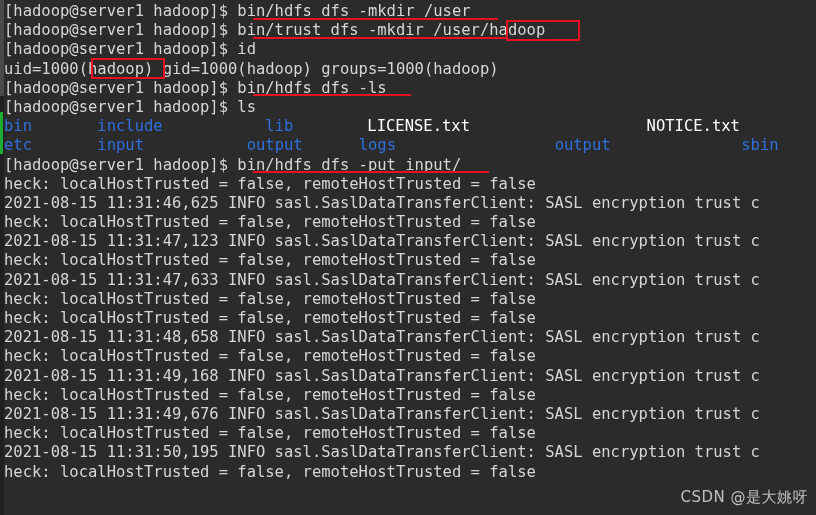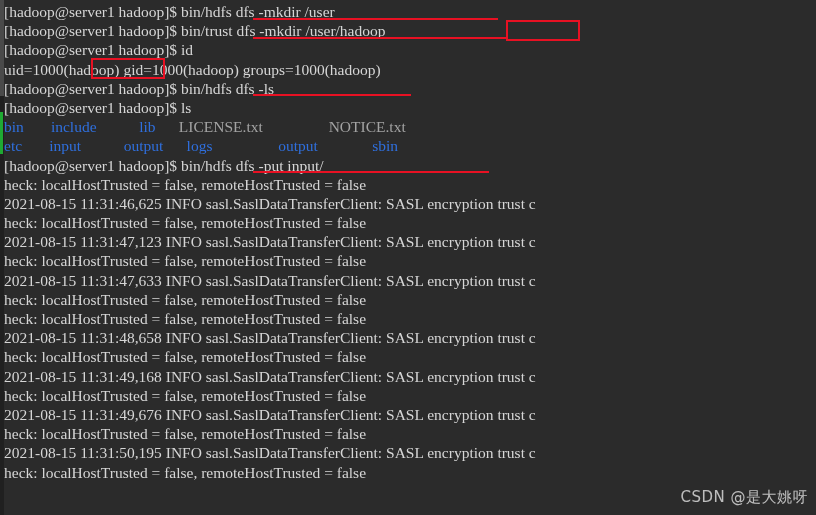--- a/index.html
+++ b/index.html
@@ -42,29 +42,28 @@
     background: #1faa33;
   }
   #screen {
     position: absolute;
     left: 4px;
     top: 0;
     width: 812px;
     height: 515px;
     padding-top: 2px;
     box-sizing: border-box;
-    font-family: Liberation Serif, serif;
   }
   .line {
     white-space: pre;
     height: 19.2px;
     position: relative;
   }
   .dir { color: #2f6fdd; margin-top: 28px; }
-  .fil { color: #a3a3a3; }
+  .fil { color: #ffffff; margin-left: 18px; }
   
   .ann-underline {
     position: absolute;
     height: 2px;
     background: #e81123;
   }
   .ann-box {
     position: absolute;
     border: 2px solid #e81123;
     box-sizing: border-box;

